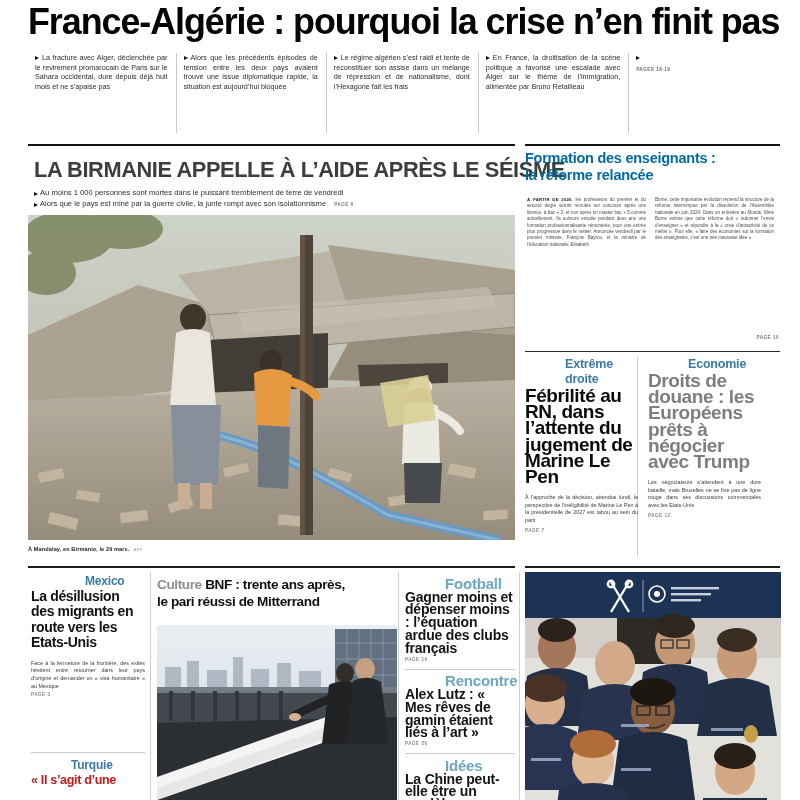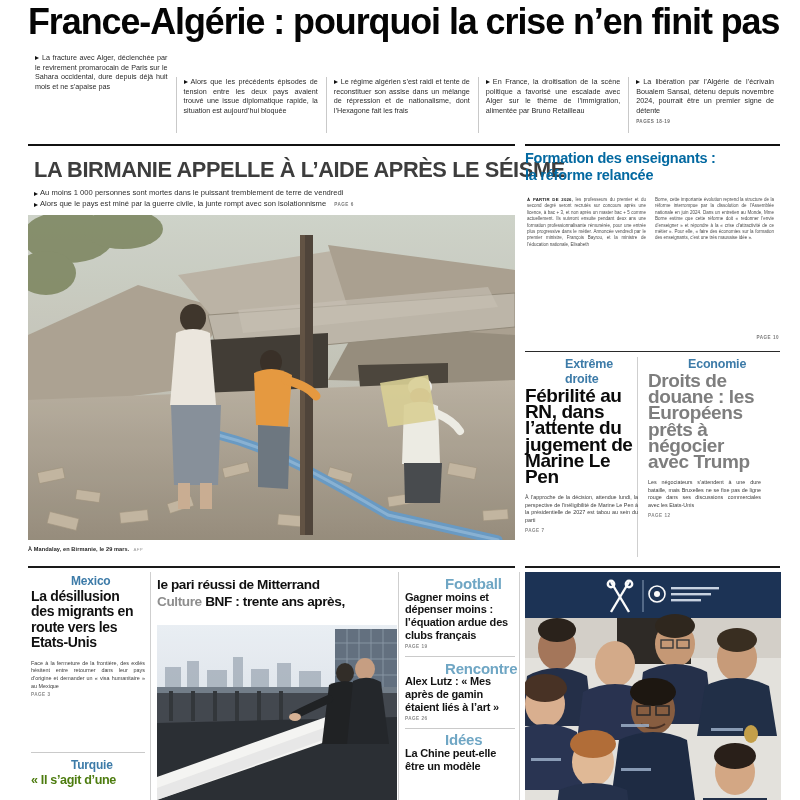--- a/index.html
+++ b/index.html
@@ -33,21 +33,21 @@
     position:absolute;left:28px;top:53px;width:754px;height:80px;
     display:flex;
   }
   .bul-col{
     position:relative;
     padding:0 8px 0 7px;
     font-size:7.2px;line-height:9.6px;
     color:#2a2a2a;
     text-align:justify;
   }
-  .bul-col + .bul-col{border-left:0.7px solid #c9c9c9;margin-top:24px;}
+  .bul-col + .bul-col{border-left:0.7px solid #c9c9c9;}
   .bul-col .bullet{
     display:inline-block;width:5px;height:5px;margin-right:2px;
     position:relative;top:0px;
   }
   .bul-col .bullet::before{
     content:"";position:absolute;left:0;top:1px;
     border-left:4px solid #111;border-top:2.4px solid transparent;border-bottom:2.4px solid transparent;
   }
   .bul-c1{width:148px;} .bul-c2{width:150px;} .bul-c3{width:152px;}
   .bul-c4{width:150px;} .bul-c5{width:154px;}
@@ -122,41 +122,41 @@
   
   .bot-rule{position:absolute;left:28px;top:566px;width:487px;height:1.6px;background:#1a1a1a;}
   .bot-rule2{position:absolute;left:525px;top:566px;width:255px;height:1.6px;background:#1a1a1a;}
 
   .v-bot-1{position:absolute;left:150px;top:572px;width:0.7px;height:228px;background:#cfcfcf;}
   .v-bot-2{position:absolute;left:398px;top:572px;width:0.7px;height:228px;background:#cfcfcf;}
   .v-bot-3{position:absolute;left:519px;top:572px;width:0.7px;height:228px;background:#cfcfcf;}
 
   
   .colA{position:absolute;left:31px;top:574px;width:114px;}
-  .colA .kicker{font-size:12px;line-height:14px;}
+  .colA .kicker{font-size:12px;line-height:14px;margin-left:14px;}
   .colA .head{font-size:14px;font-weight:700;line-height:15.4px;color:#111;letter-spacing:-0.35px;}
   .colA .body{margin-top:9px;font-size:5.4px;line-height:7.7px;color:#3c3c3c;text-align:justify;}
   .colA .pg{margin-top:2px;font-size:4.6px;font-weight:700;letter-spacing:0.5px;color:#8a8a8a;}
   .colA-rule{position:absolute;left:31px;top:752px;width:114px;height:0.8px;background:#cacaca;}
   .colA2{position:absolute;left:31px;top:758px;width:118px;}
   .colA2 .kicker{font-size:12px;line-height:14px;}
-  .colA2 .head{font-size:12.6px;font-weight:700;line-height:15.4px;color:#4d7c0f;letter-spacing:-0.35px;}
+  .colA2 .head{font-size:12.6px;font-weight:700;line-height:15.4px;color:#b91c1c;letter-spacing:-0.35px;}
 
   
   .colB{position:absolute;left:157px;top:576px;width:238px;}
   .colB .line{font-size:13.6px;font-weight:700;line-height:17px;letter-spacing:-0.4px;color:#111;}
   .colB .line .kick{color:#8e8e8e;font-weight:700;}
   .photo-bnf{
     position:absolute;left:157px;top:625px;width:240px;height:175px;overflow:hidden;background:#cfd6dd;
   }
 
   
   .colC{position:absolute;left:405px;top:578px;width:110px;}
   .colC .kicker{font-size:15px;line-height:11.6px;color:#6fa6c4;font-weight:700;}
-  .colC .head{font-size:11px;font-weight:700;line-height:12.8px;color:#141414;letter-spacing:-0.2px;}
+  .colC .head{font-size:14px;font-weight:700;line-height:12.8px;color:#141414;letter-spacing:-0.2px;}
   .colC .pg{margin-top:2px;font-size:4.6px;font-weight:700;letter-spacing:0.5px;color:#8a8a8a;}
   .colC .seprule{height:0.8px;background:#cacaca;margin:7px 0 6px 0;}
 
   
   .photo-group{
     position:absolute;left:525px;top:572px;width:256px;height:228px;overflow:hidden;background:#1d3557;
   }
 </style>
 </head>
 <body>
@@ -174,21 +174,21 @@
     <div class="bul-col bul-c2">
       <span class="bullet"></span><span>Alors que les précédents épisodes de tension entre les deux pays avaient trouvé une issue diplomatique rapide, la situation est aujourd’hui bloquée</span>
     </div>
     <div class="bul-col bul-c3">
       <span class="bullet"></span><span>Le régime algérien s’est raidi et tente de reconstituer son assise dans un mélange de répression et de nationalisme, dont l’Hexagone fait les frais</span>
     </div>
     <div class="bul-col bul-c4">
       <span class="bullet"></span><span>En France, la droitisation de la scène politique a favorisé une escalade avec Alger sur le thème de l’immigration, alimentée par Bruno Retailleau</span>
     </div>
     <div class="bul-col bul-c5">
-      <span class="bullet"></span><span>La libération par l’Algérie de l’écrivain Boualem Sansal, détenu depuis novembre 2024, pourrait être un premier signe de détente</span>
+      <span class="bullet"></span>
       <span class="pgref">PAGES 18-19</span>
     </div>
   </div>
 
   <div class="birm-rule"></div>
   <div class="birm-title">LA BIRMANIE APPELLE À L’AIDE APRÈS LE SÉISME</div>
 
   <div class="birm-subs">
     <div class="birm-sub">
       <span class="bullet"></span><span>Au moins 1 000 personnes sont mortes dans le puissant tremblement de terre de vendredi</span>
@@ -333,22 +333,22 @@
     <div class="body">Face à la fermeture de la frontière, des exilés hésitent entre retourner dans leur pays d’origine et demander un « visa humanitaire » au Mexique</div>
     <div class="pg">PAGE 3</div>
   </div>
   <div class="colA-rule"></div>
   <div class="colA2">
     <div class="kicker">Turquie</div>
     <div class="head">« Il s’agit d’une</div>
   </div>
 
   <div class="colB">
+    <div class="line"><span class="kick">Culture</span> <span>BNF : trente ans après,</span></div>
     <div class="line">le pari réussi de Mitterrand</div>
-    <div class="line"><span class="kick">Culture</span> <span>BNF : trente ans après,</span></div>
   </div>
   <div class="photo-bnf">
     <svg width="240" height="175" viewBox="0 0 240 175" preserveAspectRatio="none">
       <defs>
         <linearGradient id="skyB" x1="0" y1="0" x2="0" y2="1">
           <stop offset="0%" stop-color="#e9eef3"></stop>
             <stop offset="100%" stop-color="#cfd8e0"></stop>
         </linearGradient>
       </defs>
       <rect width="240" height="175" fill="url(#skyB)"></rect>
@@ -406,21 +406,21 @@
 
   <div class="colC">
     <div>
       <div class="kicker">Football</div>
       <div class="head">Gagner moins et dépenser moins : l’équation ardue des clubs français</div>
       <div class="pg">PAGE 19</div>
     </div>
     <div class="seprule"></div>
     <div>
       <div class="kicker">Rencontre</div>
-      <div class="head">Alex Lutz : « Mes après de gamin étaient liés à l’art »</div>
+      <div class="head">Alex Lutz : « Mes rêves de gamin étaient liés à l’art »</div>
       <div class="pg">PAGE 26</div>
     </div>
     <div class="seprule"></div>
     <div>
       <div class="kicker">Idées</div>
       <div class="head">La Chine peut-elle être un modèle</div>
     </div>
   </div>
 
   <div class="photo-group">

